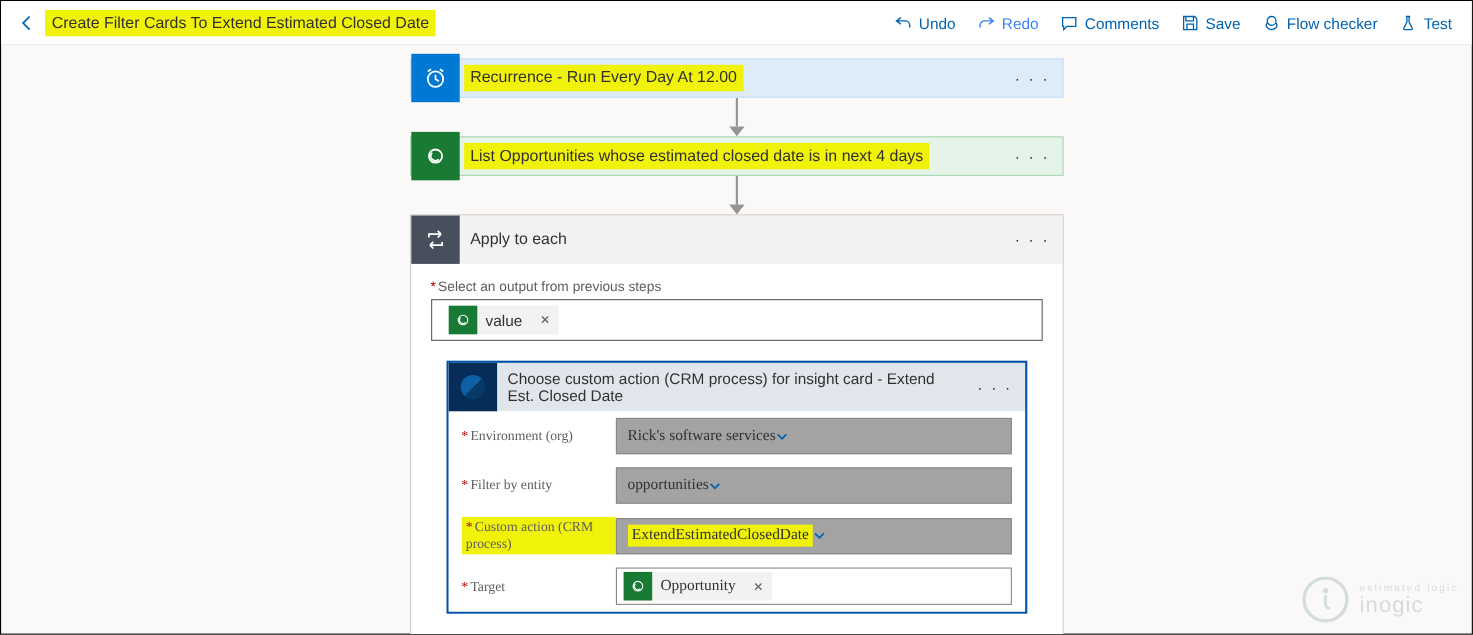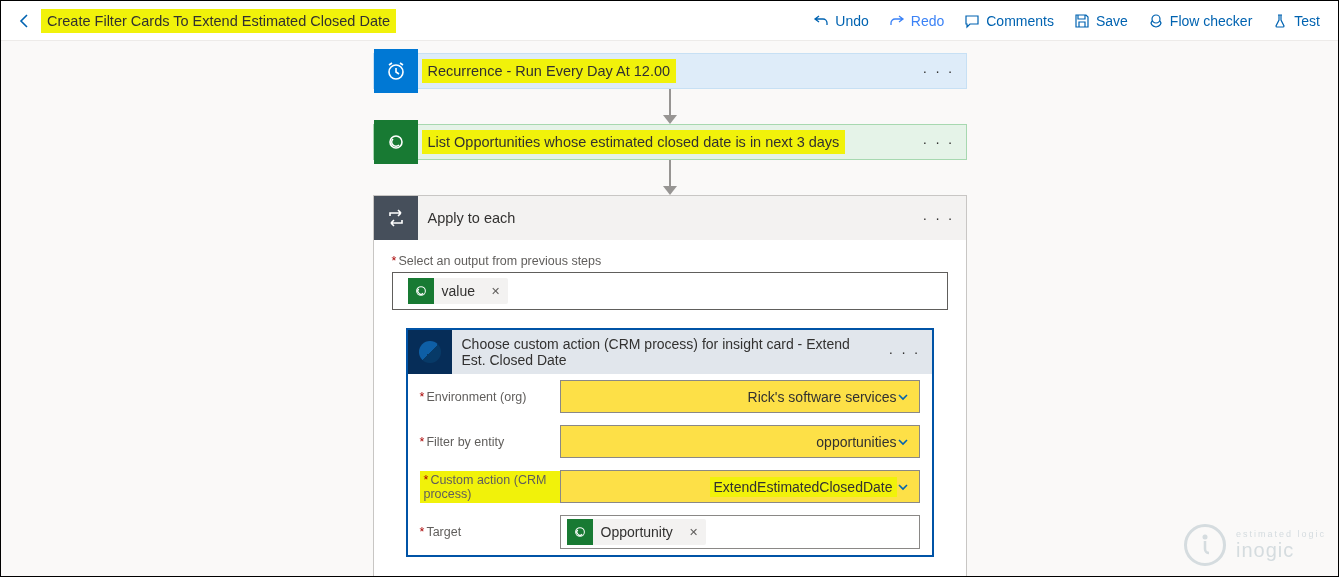--- a/index.html
+++ b/index.html
@@ -47,25 +47,25 @@
   .dyn-pill .pill-text { padding:0 8px; }
   .dyn-pill .pill-x { padding:0 8px; color:#605e5c; cursor:pointer; font-size:11px; }
 
   
   .inner-card { margin:18px 14px 0 14px; border:2px solid #0053a6; }
   .inner-header { display:flex; align-items:center; height:44px; background:#e1e6ec; }
   .inner-icon { width:44px; height:44px; background:#062d58; display:flex; align-items:center; justify-content:center; }
   .inner-icon-circle { width:22px; height:22px; border-radius:50%; background:linear-gradient(135deg,#0e5fa6 50%, #073a68 50%); }
   .inner-title { padding:0 10px; font-size:14px; flex:1; }
   .inner-body { background:#fff; }
-  .form-row { display:flex; align-items:center; padding:6px 12px; min-height:42px; }
+  .form-row { display:flex; align-items:center; padding:6px 12px; min-height:42px;font-family:Liberation Serif, serif; }
   .form-row .req { color:#a80000; margin-right:2px; }
   .form-label { width:140px; font-size:12.5px; color:#605e5c; }
   .form-control { flex:1; position:relative; }
-  .select-box { border:1px solid #8a8886; height:33px; display:flex; align-items:center; padding:0 10px; justify-content:flex-end; background:#fde047; cursor:pointer; }
+  .select-box { border:1px solid #8a8886; height:33px; display:flex; align-items:center; padding:0 10px; justify-content:flex-start; background:#a3a3a3; cursor:pointer; }
   .select-box.hl-val span:first-child { background:#f1f20a; padding:2px 4px; }
   .chev { color:#0063b1; }
   .form-label.hl { background:#f1f20a; padding:2px 4px; }
   .target-box { border:1px solid #8a8886; min-height:33px; display:flex; align-items:center; padding:3px 6px; }
 
   
   .watermark { position:absolute; right:12px; bottom:10px; opacity:0.35; display:flex; align-items:center; gap:10px; color:#8fa6b2; pointer-events:none; }
   .watermark .ring { width:42px; height:42px; border:3px solid #8fa6b2; border-radius:50%; display:flex; align-items:center; justify-content:center; }
   .watermark .intext .l1 { font-size:9px; letter-spacing:2px; }
   .watermark .intext .l2 { font-size:20px; letter-spacing:1px; font-weight:500; }
@@ -142,21 +142,21 @@
           <div class="arrow-line"></div>
           <div class="arrow-head"></div>
         </div>
 
       <div class="step green">
         <div class="step-icon green">
           <svg width="22" height="22" viewBox="0 0 22 22">
               <path d="M5 11 A6 6 0 0 1 17 11 A6 6 0 0 1 5 11 M8 8 A4 4 0 0 0 14 14" stroke="#fff" stroke-width="1.6" fill="none"></path>
             </svg>
         </div>
-        <span class="step-title hl">List Opportunities whose estimated closed date is in next 3 days</span>
+        <span class="step-title hl">List Opportunities whose estimated closed date is in next 4 days</span>
         <div class="step-menu">· · ·</div>
       </div>
 
       <div class="arrow">
           <div class="arrow-line"></div>
           <div class="arrow-head"></div>
         </div>
 
       <div class="container-step">
         <div class="container-header">

